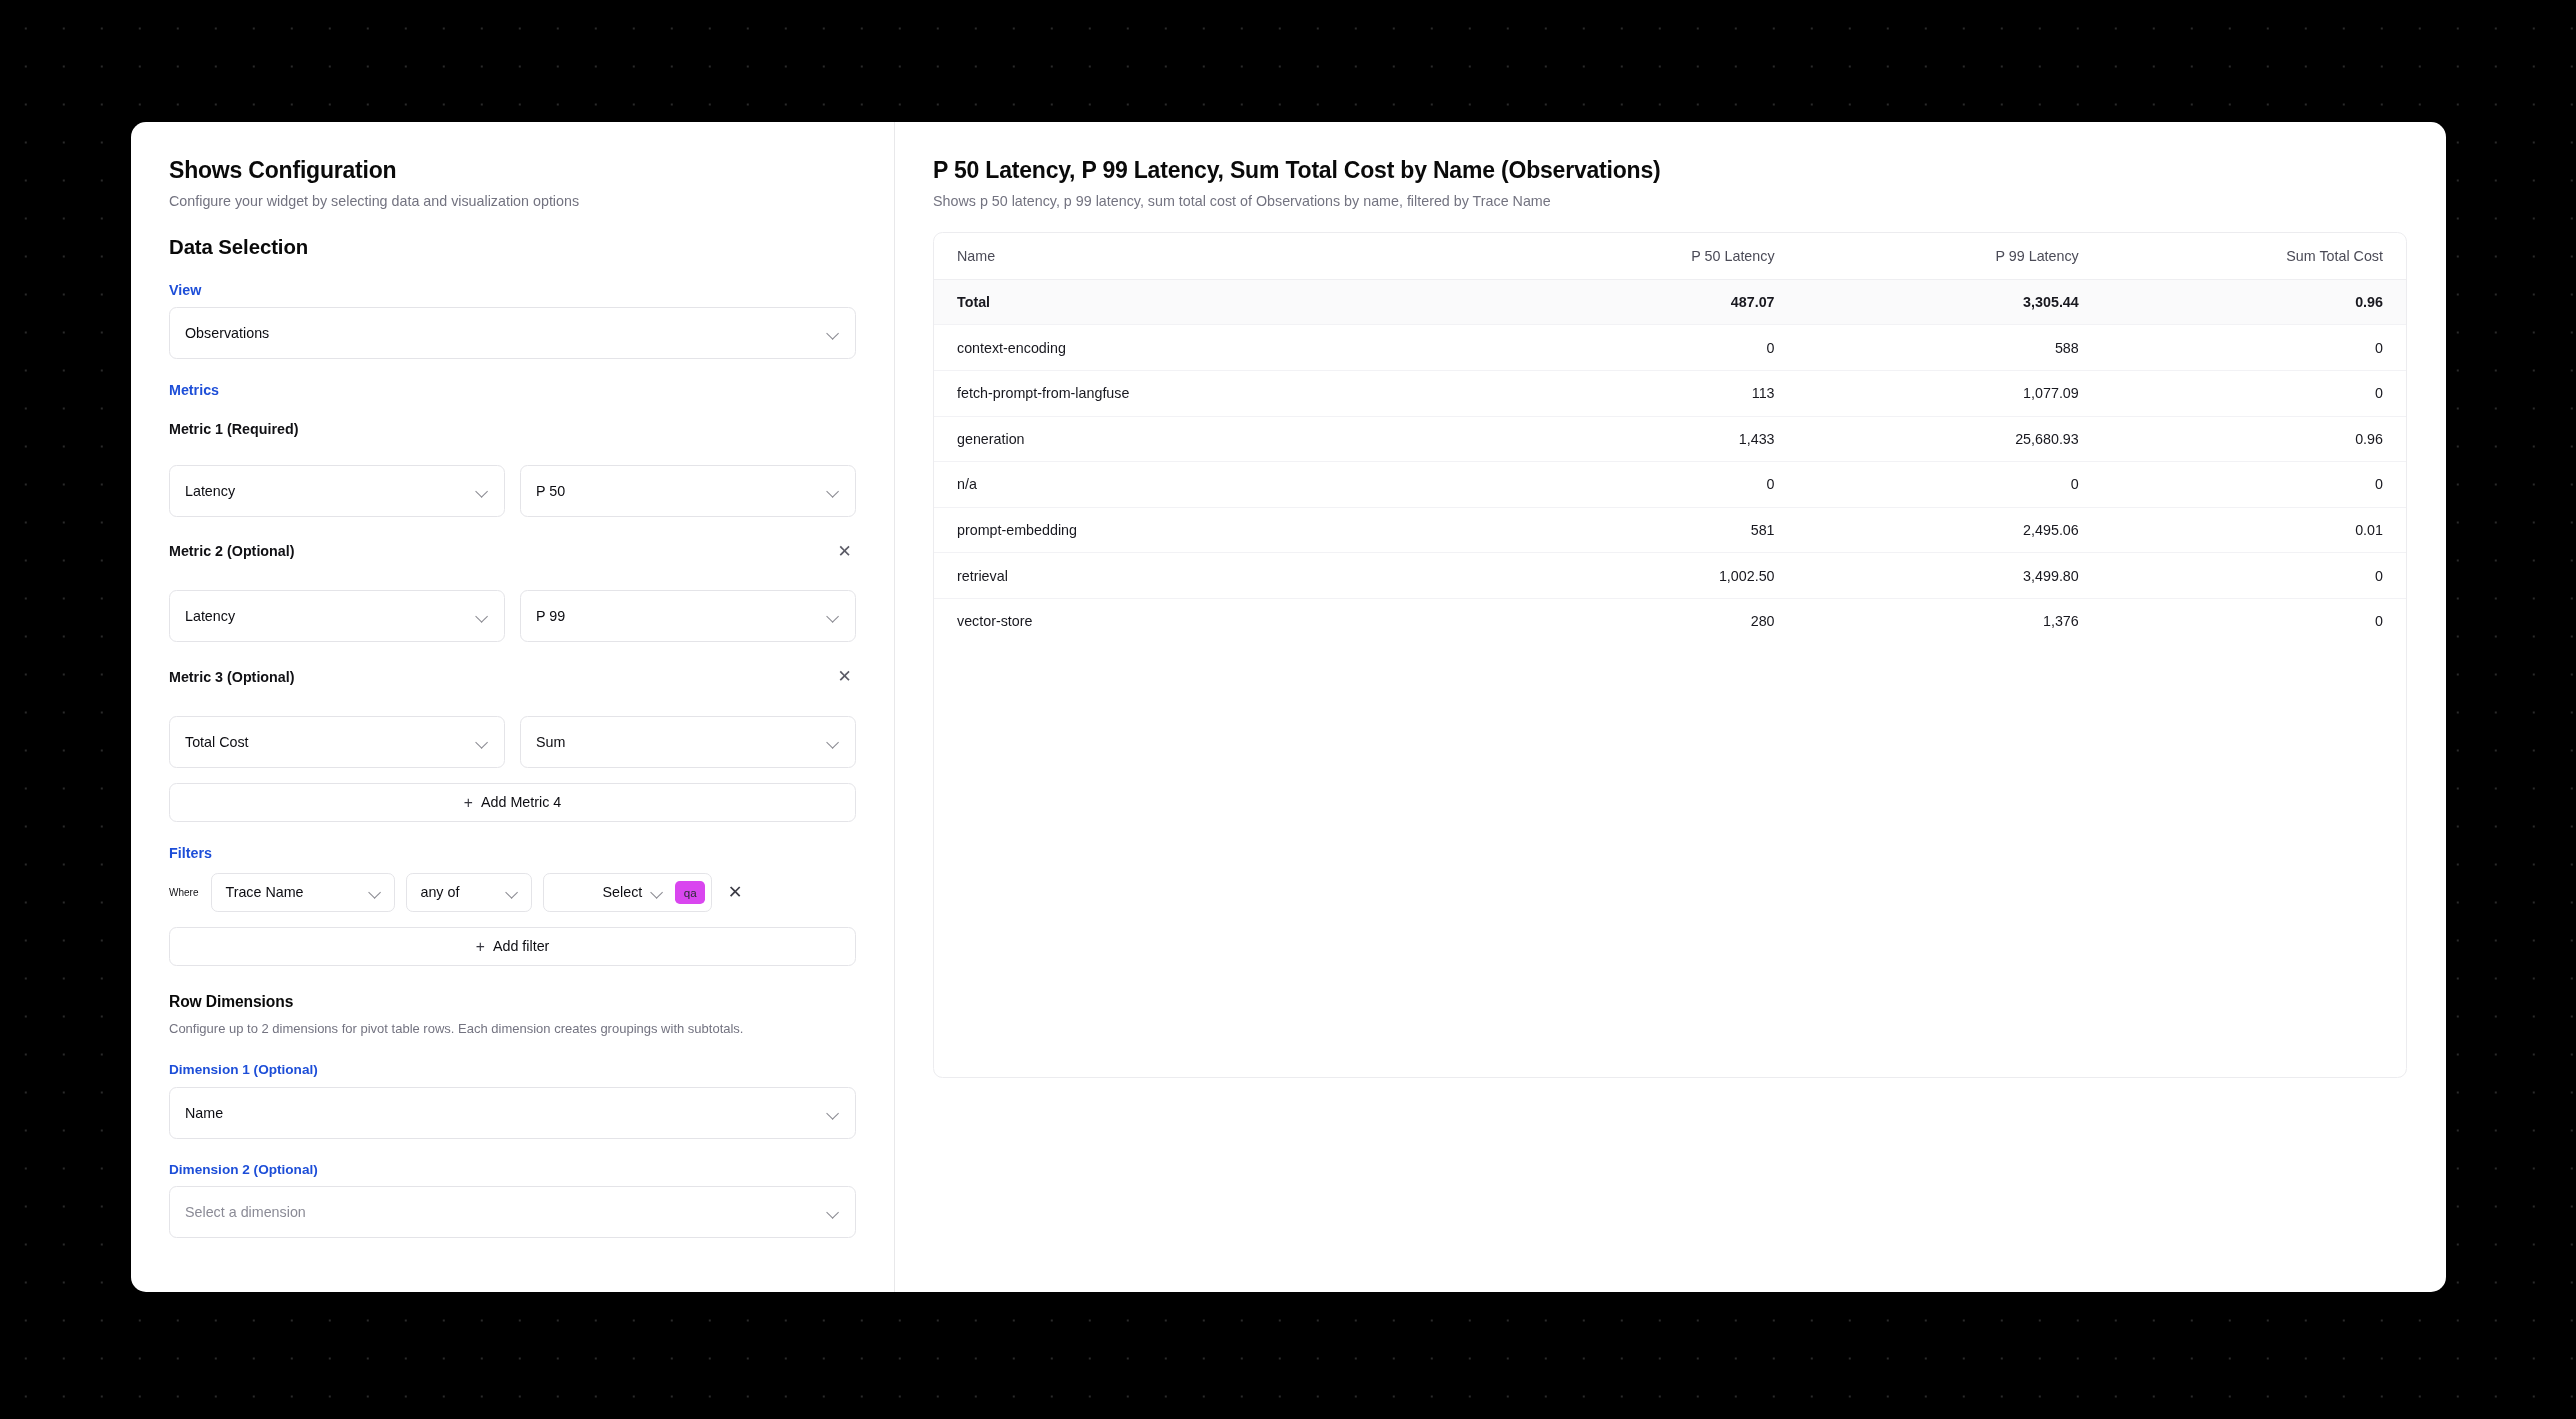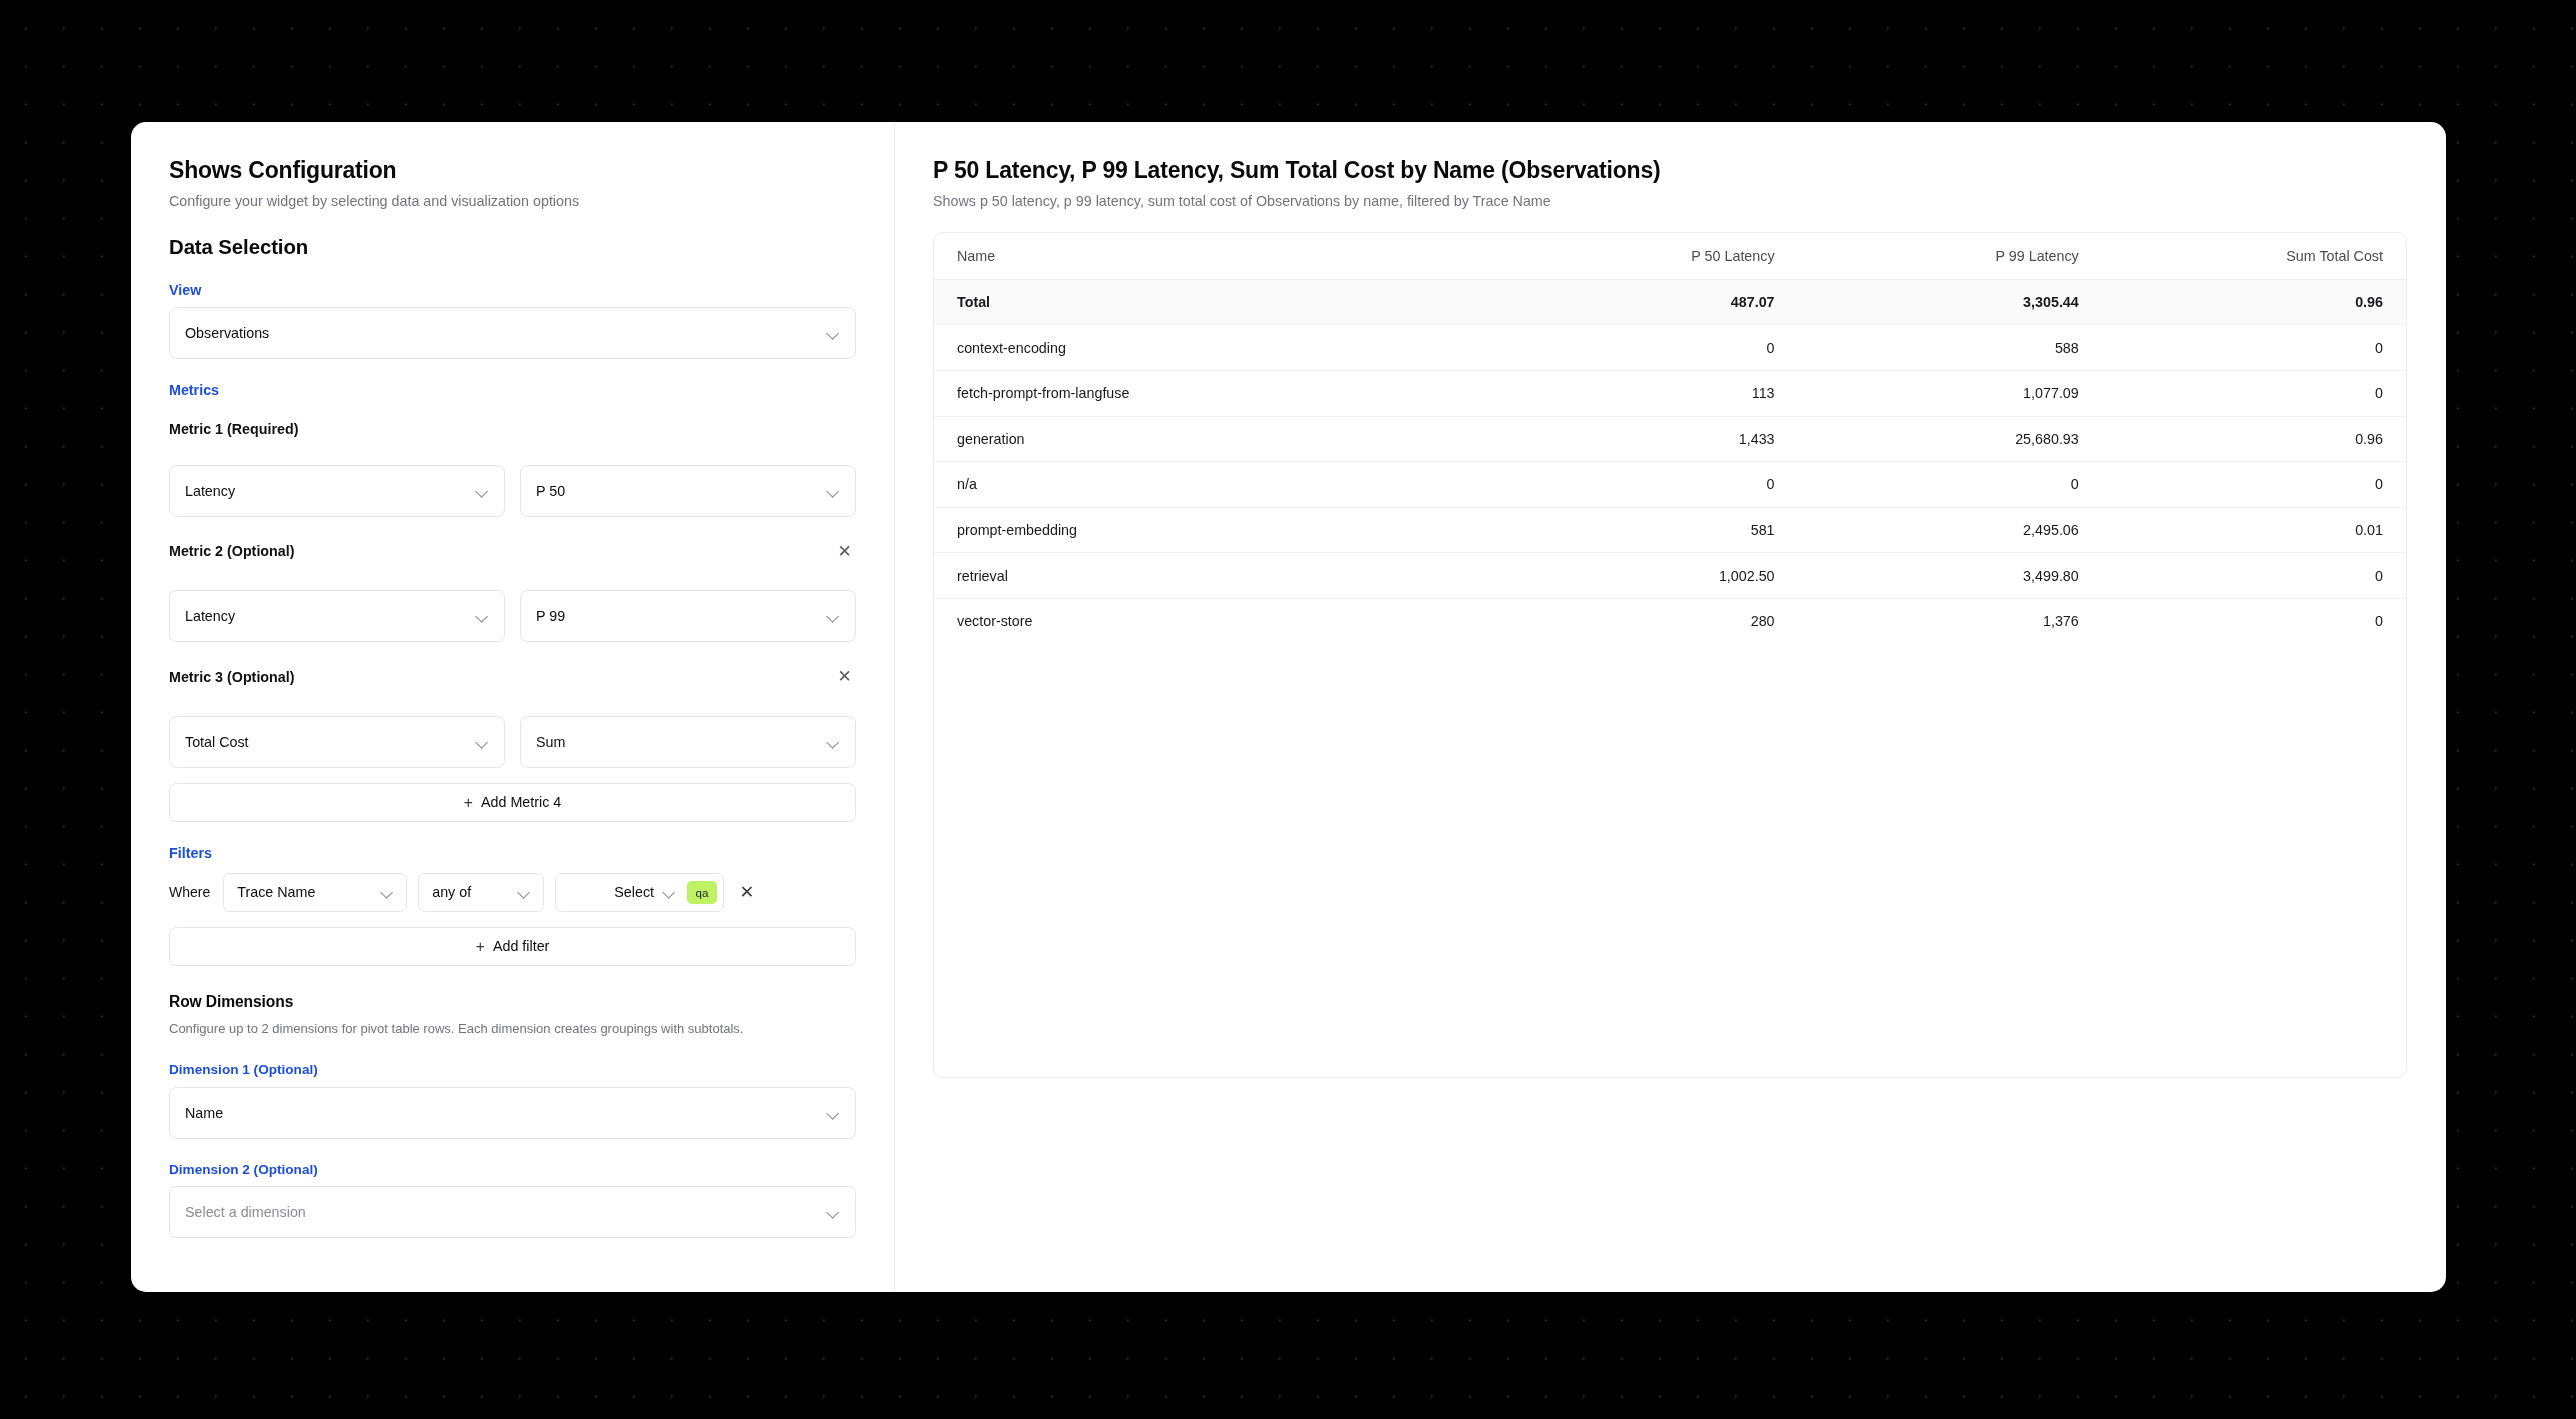--- a/index.html
+++ b/index.html
@@ -138,21 +138,21 @@
     cursor: pointer;
   }
   .plus { font-size: 15.6px; line-height: 1; color: #36363f; }
   .filter-row {
     margin-top: 12.2px;
     display: flex;
     align-items: center;
     gap: 11px;
   }
   .filter-label {
-    font-size: 14px;
+    font-size: 10px;
     color: #101014;
     padding-right: 1.4px;
   }
   .mini-select {
     height: 39px;
     border: 0.7px solid #e4e4e8;
     border-radius: 6.8px;
     background: #ffffff;
     display: flex;
     align-items: center;
@@ -164,21 +164,21 @@
     cursor: pointer;
   }
   .ms-trace { width: 184px; }
   .ms-op { width: 126px; }
   .ms-val {
     width: 169px;
     padding-right: 5.4px;
   }
   .tag {
     margin-left: auto;
-    background: #bef264;
+    background: #d946ef;
     border-radius: 4.8px;
     font-size: 11.6px;
     color: #2a2a33;
     padding: 5.4px 8.8px;
     line-height: 1;
   }
   .ms-val .inner {
     display: flex; align-items: center; gap: 8.2px;
     flex: 1 1 auto;
     justify-content: flex-end;

